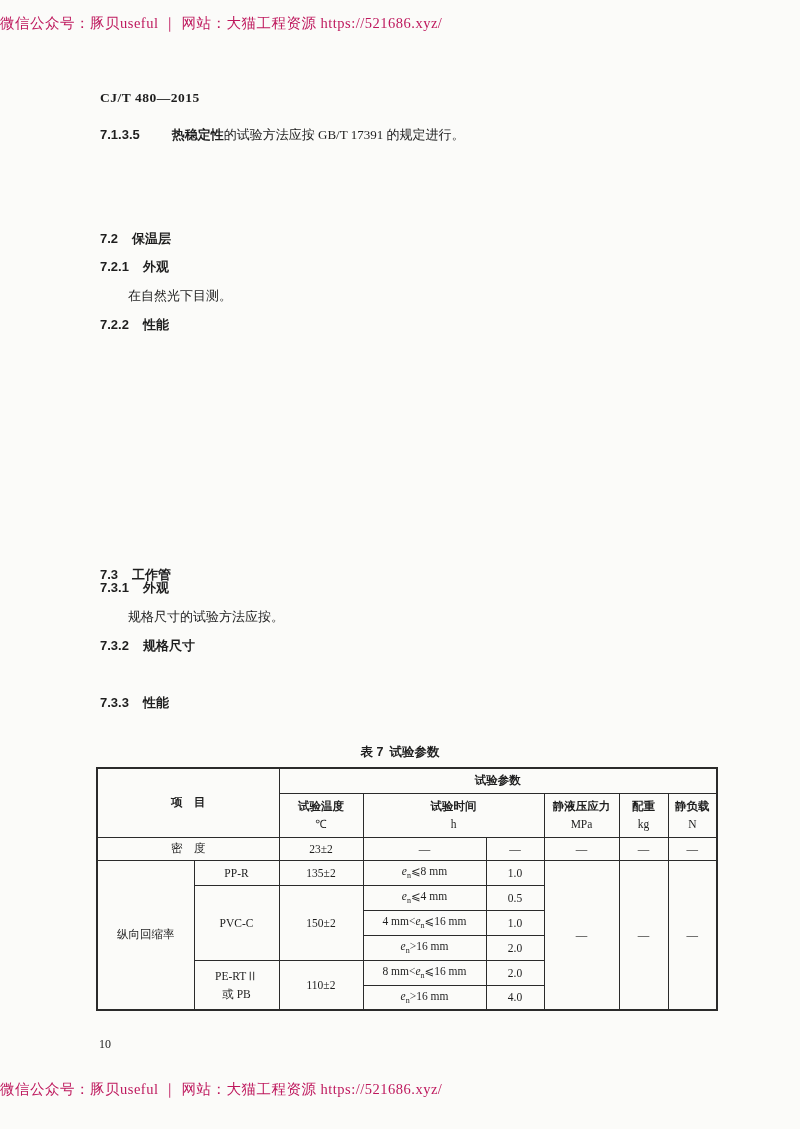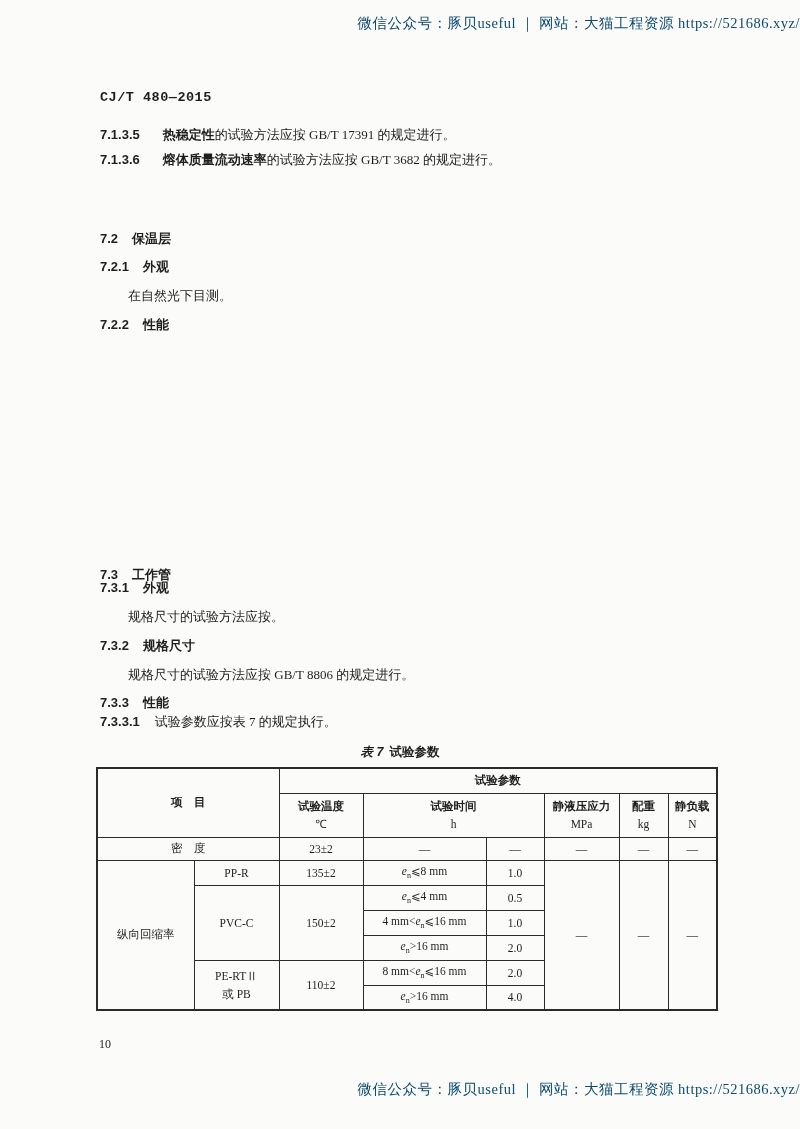--- a/index.html
+++ b/index.html
@@ -8,43 +8,43 @@
     background:#fbfbf9;
     font-family:"Liberation Serif", serif;
     color:#1e1e1e;
     position:relative;
     overflow:hidden;
   }
   .page{position:absolute;inset:0;}
 
   .wm{
     position:absolute;left:0;width:100%;
-    text-align:right;
+    text-align:left;
     font-size:14.5px;
     letter-spacing:0.5px;
-    color:#0c4a6e;
+    color:#be185d;
     white-space:nowrap;
   }
   .wm-top{top:14px;}
   .wm-bottom{top:1080px;}
 
   .doc-num{
     position:absolute;left:100px;top:90px;
-    font-family:Liberation Mono, monospace;
+    font-family:Liberation Serif, serif;
     font-weight:bold;font-size:13.5px;
     letter-spacing:0.5px;
   }
 
   .clause-block{position:absolute;left:100px;}
   .block-a{top:123px;}
   .block-b{top:343px;}
   .clause{font-size:13px;line-height:24.6px;white-space:nowrap;}
   .clause .num{
     font-family:"Liberation Sans", sans-serif;
-    font-weight:bold;margin-right:23px;text-align:right;
+    font-weight:bold;margin-right:32px;text-align:right;
   }
   .clause .term{
     font-family:Liberation Serif, serif;
     font-weight:bold;
   }
 
   .sec{
     position:absolute;left:100px;
     font-family:"Liberation Sans", sans-serif;
     font-weight:bold;font-size:13px;white-space:nowrap;
@@ -63,21 +63,21 @@
     font-family:"Liberation Sans", sans-serif;
     font-weight:bold;margin-right:15px;
   }
 
   .tbl-caption{
     position:absolute;top:744px;left:0;width:100%;
     text-align:center;
     font-family:"Liberation Sans", sans-serif;
     font-weight:bold;font-size:12.5px;
   }
-  .tbl-caption .cap-label{margin-right:6px;font-style:italic;}
+  .tbl-caption .cap-label{margin-right:6px;}
 
   table.t7{
     position:absolute;top:767px;left:96px;
     width:620px;
     border-collapse:collapse;
     table-layout:fixed;
     font-size:11.5px;
     border:2px solid #2b2b2b;
   }
   table.t7 td{
@@ -103,21 +103,20 @@
 <body>
 
 <div class="page">
 
   <div class="wm wm-top">微信公众号：豚贝useful ｜ 网站：大猫工程资源 https://521686.xyz/</div>
 
   <div class="doc-num">CJ/T 480—2015</div>
 
   <div class="clause-block block-a">
     <div class="clause"><span class="num">7.1.3.5</span><span class="term">热稳定性</span><span>的试验方法应按 GB/T 17391 的规定进行。</span></div>
-    <div class="clause"><span class="num">7.1.3.6</span><span class="term">熔体质量流动速率</span><span>的试验方法应按 GB/T 3682 的规定进行。</span></div>
   </div>
 
   <div class="sec sec-72"><span class="num">7.2</span><span>保温层</span></div>
   <div class="sec sec-721"><span class="num">7.2.1</span><span>外观</span></div>
   <div class="para para-721">在自然光下目测。</div>
   <div class="sec sec-722"><span class="num">7.2.2</span><span>性能</span></div>
 
   <div class="clause-block block-b">
     <div class="clause"><span class="num"></span><span class="term"></span><span></span></div>
     <div class="clause"><span class="num"></span><span class="term"></span><span></span></div>
@@ -126,24 +125,22 @@
     <div class="clause"><span class="num"></span><span class="term"></span><span></span></div>
     <div class="clause"><span class="num"></span><span class="term"></span><span></span></div>
     <div class="clause"><span class="num"></span><span class="term"></span><span></span></div>
     <div class="clause"><span class="num"></span><span class="term"></span><span></span></div>
   </div>
 
   <div class="sec sec-73"><span class="num">7.3</span><span>工作管</span></div>
   <div class="sec sec-731"><span class="num">7.3.1</span><span>外观</span></div>
   <div class="para para-731">规格尺寸的试验方法应按。</div>
   <div class="sec sec-732"><span class="num">7.3.2</span><span>规格尺寸</span></div>
-  <div class="para para-732">规格尺寸的试验方法应按 GB/T 8806 的规定进行。</div>
   <div class="sec sec-733"><span class="num">7.3.3</span><span>性能</span></div>
 
-  <div class="clause-single"><span class="num">7.3.3.1</span><span>试验参数应按表 7 的规定执行。</span></div>
 
   <div class="tbl-caption">
     <span class="cap-label">表 7</span><span>试验参数</span>
   </div>
 
   <table class="t7">
     <colgroup>
       <col style="width:97px">
         <col style="width:85px">
         <col style="width:84px">

